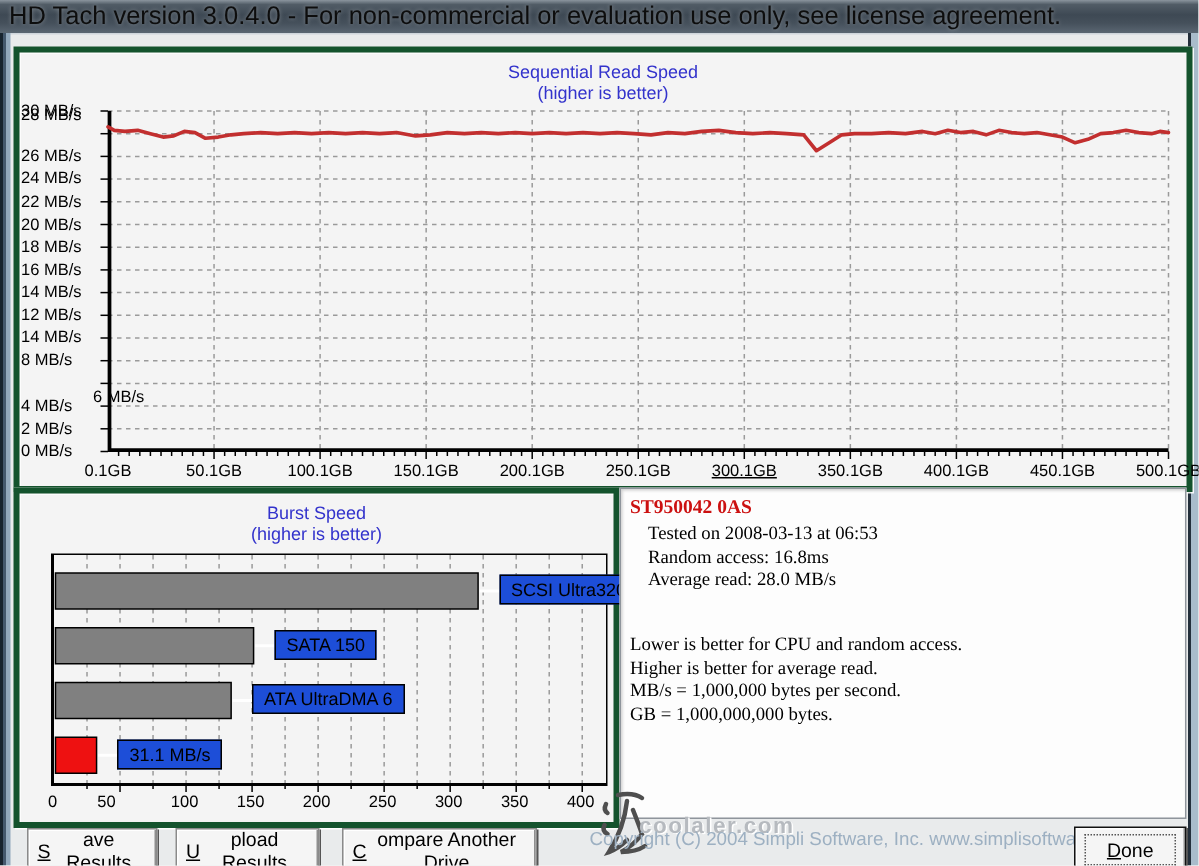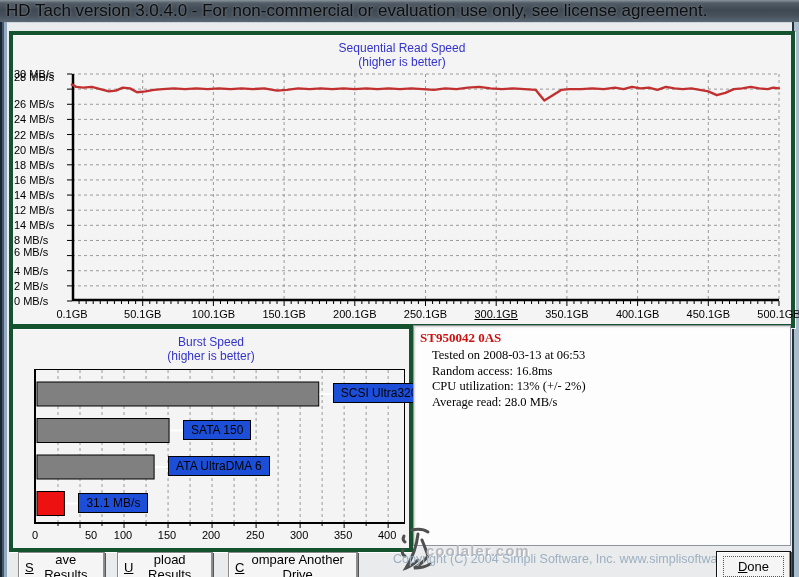--- a/index.html
+++ b/index.html
@@ -254,21 +254,21 @@
         <div class="tick-label-y" style="left:1px;top:63.26666666666665px;">26 MB/s</div>
         <div class="tick-label-y" style="left:1px;top:78.39999999999998px;">24 MB/s</div>
         <div class="tick-label-y" style="left:1px;top:93.53333333333333px;">22 MB/s</div>
         <div class="tick-label-y" style="left:1px;top:108.66666666666669px;">20 MB/s</div>
         <div class="tick-label-y" style="left:1px;top:123.80000000000001px;">18 MB/s</div>
         <div class="tick-label-y" style="left:1px;top:138.93333333333334px;">16 MB/s</div>
         <div class="tick-label-y" style="left:1px;top:154.06666666666666px;">14 MB/s</div>
         <div class="tick-label-y" style="left:1px;top:169.2px;">12 MB/s</div>
         <div class="tick-label-y" style="left:1px;top:184.33333333333334px;">14 MB/s</div>
         <div class="tick-label-y" style="left:1px;top:199.46666666666667px;">8 MB/s</div>
-        <div class="tick-label-y" style="left:1px;top:211px;">6 MB/s</div>
+        <div class="tick-label-y" style="left:1px;top:224px;padding-left:48px;">6 MB/s</div>
         <div class="tick-label-y" style="left:1px;top:229.73333333333335px;">4 MB/s</div>
         <div class="tick-label-y" style="left:1px;top:244.86666666666667px;">2 MB/s</div>
         <div class="tick-label-y" style="left:1px;top:260px;">0 MB/s</div>
         <div class="tick-label-x" style="left:59px;top:273px;">0.1GB</div>
         <div class="tick-label-x" style="left:129.7px;top:273px;">50.1GB</div>
         <div class="tick-label-x" style="left:200.4px;top:273px;">100.1GB</div>
         <div class="tick-label-x" style="left:271.1px;top:273px;">150.1GB</div>
         <div class="tick-label-x" style="left:341.8px;top:273px;">200.1GB</div>
         <div class="tick-label-x" style="left:412.5px;top:273px;">250.1GB</div>
         <div class="tick-label-x" style="left:483.2px;top:273px;text-decoration:underline;">300.1GB</div>
@@ -325,38 +325,43 @@
           <rect x="1" y="121.5" width="27.379904306220098" height="24" fill="#ee1111" stroke="#000" stroke-width="1"></rect>
           <line x1="29.379904306220098" y1="133.5" x2="43.3799043062201" y2="133.5" stroke="#fff" stroke-width="2"></line>
         </svg>
         <div class="bar-label" style="left:296.7224880382775px;top:13px;">SCSI Ultra320</div>
         <div class="bar-label" style="left:147.05741626794259px;top:49.5px;">SATA 150</div>
         <div class="bar-label" style="left:132.0909090909091px;top:86px;">ATA UltraDMA 6</div>
         <div class="bar-label" style="left:42.3799043062201px;top:122.5px;">31.1 MB/s</div>
       </div>
     <div id="burst-labels" style="position:absolute;left:0;top:0;right:0;bottom:0;pointer-events:none;">
         <div class="burst-xlabel" style="left:22px;">0</div>
-        <div class="burst-xlabel" style="left:78px;">50</div>
+        <div class="burst-xlabel" style="left:58px;">50</div>
         <div class="burst-xlabel" style="left:110.03827751196172px;">100</div>
         <div class="burst-xlabel" style="left:154.05741626794259px;">150</div>
         <div class="burst-xlabel" style="left:198.07655502392345px;">200</div>
         <div class="burst-xlabel" style="left:242.0956937799043px;">250</div>
         <div class="burst-xlabel" style="left:286.11483253588517px;">300</div>
         <div class="burst-xlabel" style="left:330.13397129186603px;">350</div>
         <div class="burst-xlabel" style="left:374.1531100478469px;text-align:right;">400</div>
       </div>
   </div>
 
   <div class="panel info-panel">
     <div class="drive-model">ST950042 0AS</div>
     <div class="info-details" id="info-details">
         <div class="info-line">Tested on 2008-03-13 at 06:53</div>
         <div class="info-line">Random access: 16.8ms</div>
-        <div class="info-line">CPU utilization: 13% (+/- 2%)</div>
         <div class="info-line">Average read: 28.0 MB/s</div>
+      </div>
+    <div class="info-notes" id="info-notes">
+        <div class="info-line">Lower is better for CPU and random access.</div>
+        <div class="info-line">Higher is better for average read.</div>
+        <div class="info-line">MB/s = 1,000,000 bytes per second.</div>
+        <div class="info-line">GB = 1,000,000,000 bytes.</div>
       </div>
   </div>
 
   <div class="watermark">
     <svg class="watermark-glyph" width="34" height="46" viewBox="0 0 34 46">
       <g stroke="#4f4f4f" stroke-width="3" fill="none" stroke-linecap="round">
         <path d="M6 10 Q4 14 7 16"></path>
         <path d="M5 24 Q3 28 7 30"></path>
         <path d="M14 4 Q24 2 30 6"></path>
         <path d="M20 8 Q18 26 8 42 Q14 40 20 34"></path>

